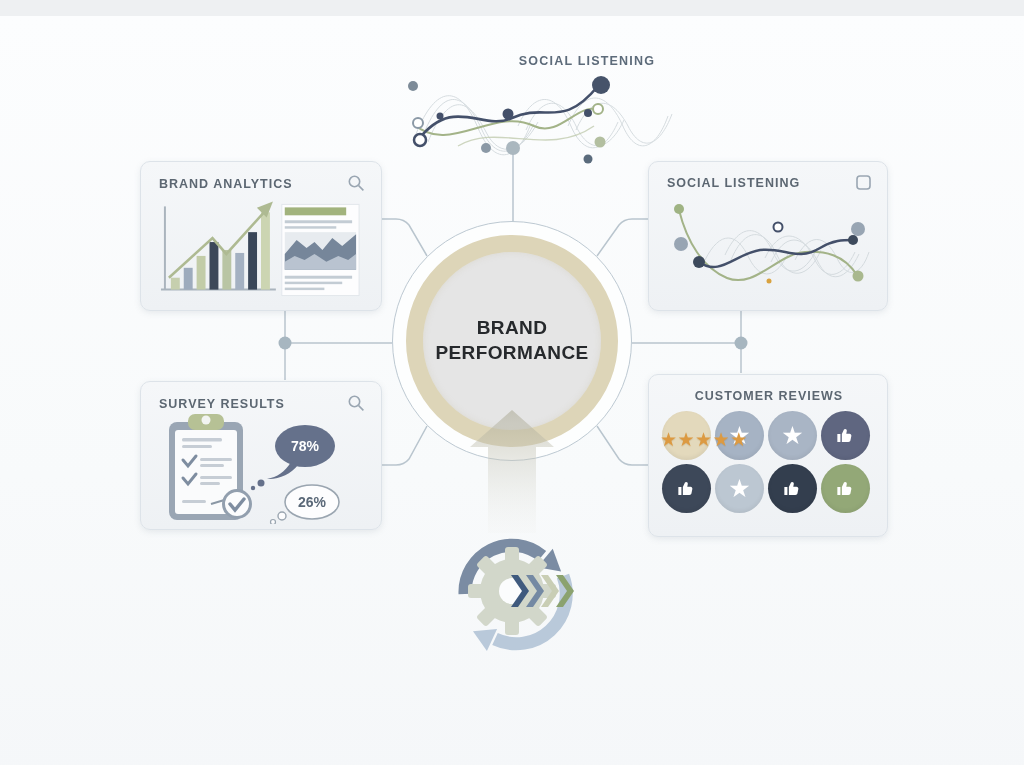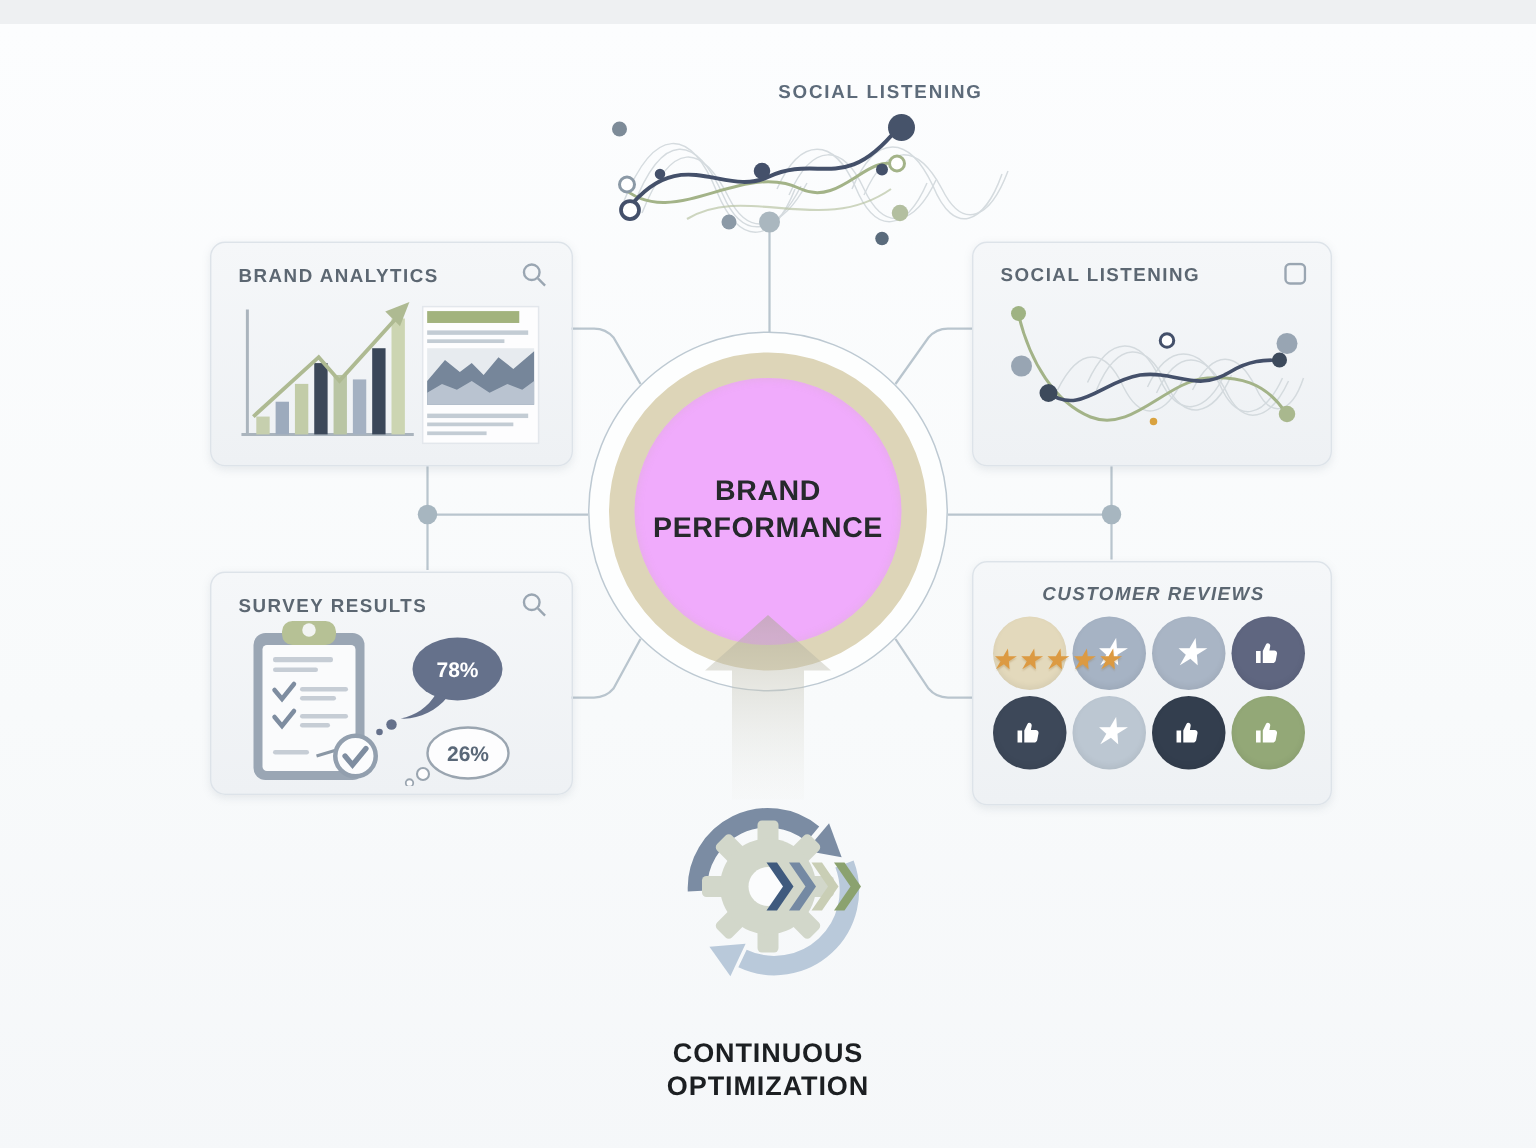--- a/index.html
+++ b/index.html
@@ -9,28 +9,28 @@
 
   
   .card{position:absolute;background:linear-gradient(180deg,#f5f7f9,#eef1f4);border:1px solid #dde3e9;border-radius:10px;box-shadow:0 2px 6px rgba(130,142,155,.16);}
   .card-head{display:flex;align-items:center;justify-content:space-between;padding:13px 16px 0 18px;}
   .card-title{font-size:12.5px;font-weight:600;letter-spacing:1px;color:#5c6772;}
   .card-cr .card-head{justify-content:center;padding-top:14px;}
 
   .ma{left:140px;top:145px;width:240px;height:148px;}
   .sl{left:648px;top:145px;width:238px;height:148px;}
   .sr{left:140px;top:365px;width:240px;height:147px;border-radius:10px;}
-  .cr{left:648px;top:358px;width:238px;height:161px;font-style:italic;}
+  .cr{left:648px;top:358px;width:238px;height:161px;}
 
   .card-art{position:absolute;}
 
   
   .top-label{position:absolute;left:487px;top:38px;width:200px;text-align:center;font-size:12.5px;font-weight:600;letter-spacing:1.2px;color:#5d6b7a;}
   .center-outer{position:absolute;left:392px;top:205px;width:238px;height:238px;border:1px solid #bdc9d2;border-radius:50%;background:#fdfefe;}
-  .center-ring{position:absolute;left:13px;top:13px;width:178px;height:178px;border:17px solid #ddd5b8;border-radius:50%;background:#f0abfc;display:flex;align-items:center;justify-content:center;box-shadow:inset 0 0 6px rgba(190,182,150,.25);}
+  .center-ring{position:absolute;left:13px;top:13px;width:178px;height:178px;border:17px solid #ddd5b8;border-radius:50%;background:#e5e5e5;display:flex;align-items:center;justify-content:center;box-shadow:inset 0 0 6px rgba(190,182,150,.25);}
   .center-title{width:172px;text-align:center;font-size:19px;line-height:1.3;font-weight:600;letter-spacing:.4px;color:#26292c;}
   .bottom-label{position:absolute;left:402px;top:676px;width:220px;text-align:center;font-size:18px;line-height:1.22;font-weight:600;letter-spacing:.6px;color:#1c1f22;}
 
   
   .badges{position:absolute;left:13px;top:36px;width:212px;display:flex;flex-wrap:wrap;gap:4px 4px;}
   .badge{width:49px;height:49px;border-radius:50%;display:flex;align-items:center;justify-content:center;box-shadow:inset 0 -2px 4px rgba(0,0,0,.06);}
   .wstar{color:#fff;font-size:25px;line-height:1;}
   .stars-overlay{position:absolute;left:11px;top:53px;font-size:19px;letter-spacing:.5px;text-shadow:0 1px 1px rgba(160,110,40,.25);}
   .thumb-icon{display:block;}
 </style>
@@ -275,15 +275,14 @@
       <circle cx="75" cy="75" r="13" fill="#fbfcfd"></circle>
     </g>
     <g>
       <polygon points="0,0 11,16 0,32 7,32 18,16 7,0" transform="translate(74,59)" fill="#3f5a7e"></polygon>
       <polygon points="0,0 11,16 0,32 7,32 18,16 7,0" transform="translate(89,59)" fill="#7489a3"></polygon>
       <polygon points="0,0 11,16 0,32 7,32 18,16 7,0" transform="translate(104,59)" fill="#c9ceb5"></polygon>
       <polygon points="0,0 11,16 0,32 7,32 18,16 7,0" transform="translate(119,59)" fill="#8ba26f"></polygon>
     </g>
   </svg>
 
-  <div class="bottom-label">CONTINUOUS OPTIMIZATION</div>
 
 </div>
 
 </body></html>

